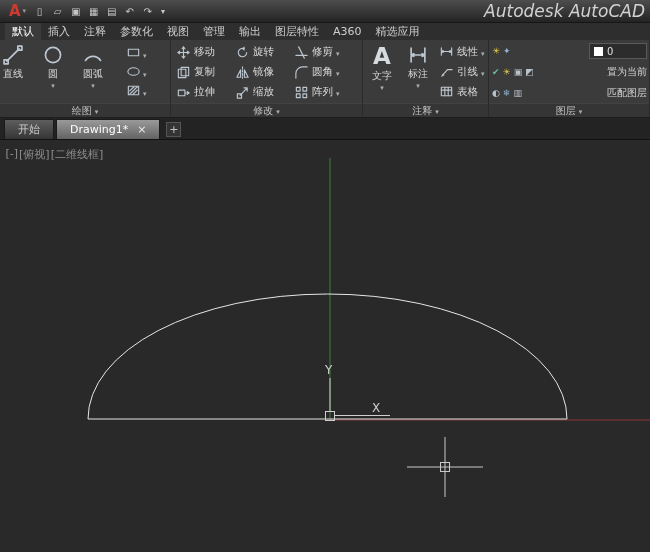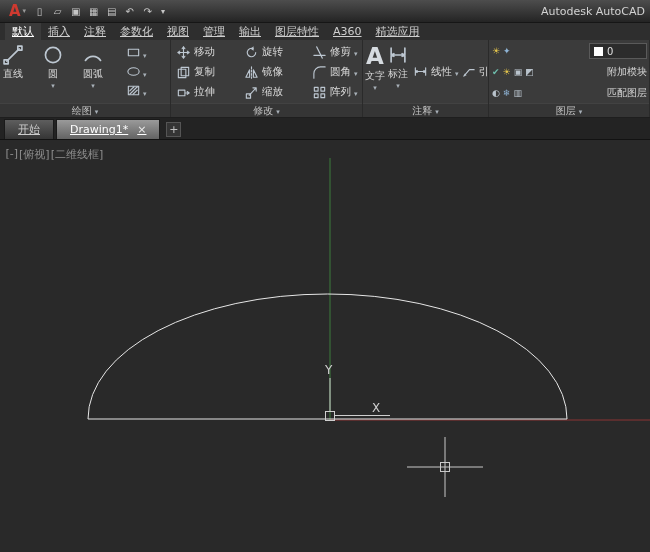--- a/index.html
+++ b/index.html
@@ -9,25 +9,25 @@
 
   
   .titlebar { height:23px; flex:none; background:linear-gradient(#4d4d4d,#242424);
               display:flex; align-items:center; gap:1px; padding:0 5px; border-bottom:1px solid #161616; }
   .logo { display:flex; align-items:center; gap:2px; padding:0 4px; cursor:default; }
   .logo-a { color:#cf3a30; font-weight:bold; font-size:15px; line-height:15px; }
   .logo-caret { color:#9a9a9a; font-size:7px; }
   .qi { width:17px; height:16px; display:flex; align-items:center; justify-content:center;
         font-size:10px; color:#c6c6c6; }
   .qi.sm { font-size:8px; width:12px; }
-  .app-title { margin-left:auto; font-size:11px; color:#d2d2d2; white-space:nowrap; }
+  .app-title { margin-left:auto; font-size:17px; color:#d2d2d2; white-space:nowrap;font-style:italic; }
 
   
   .ribbon-tabs { height:17px; flex:none; background:#2e2e2e; display:flex; padding-left:5px; }
-  .rtab { padding:0 7px; font-size:11px; color:#cfcfcf; display:flex; align-items:center; white-space:nowrap;text-decoration:underline; }
+  .rtab { padding:0 7px; font-size:11px; color:#cfcfcf; display:flex; align-items:center; white-space:nowrap; }
   .rtab.active { background:#3b3b3b; color:#ffffff; }
 
   
   .ribbon { height:78px; flex:none; background:#3b3b3b; display:flex; border-bottom:1px solid #1e1e1e; }
   .panel { display:flex; flex-direction:column; border-right:1px solid #2a2a2a; overflow:hidden; }
   .panel-body { flex:1; display:flex; }
   .panel-title { height:14px; flex:none; background:#353535; border-top:1px solid #424242;
                  font-size:10px; color:#c3c3c3; display:flex; align-items:center; justify-content:center; gap:3px; }
   .caret::before, .caret-under::before { content:"▾"; font-size:7px; color:#a8b0b8; }
   .caret-under { display:block; text-align:center; line-height:7px; height:7px; }
@@ -39,43 +39,43 @@
   .ic svg { display:block; width:15px; height:15px; }
   svg.sic * { stroke:#bdc7d1; fill:none; stroke-width:1.2; stroke-linecap:round; stroke-linejoin:round; }
   svg.sic .fil { fill:#bdc7d1; stroke:none; }
   svg.sic .teal { fill:#3d9b9b; stroke:#bdc7d1; }
 
   .draw-body { padding:0 2px; gap:18px; }
   .small-col { display:flex; flex-direction:column; justify-content:center; gap:4px; padding:0 3px; margin-left:1px; }
   .mini-tool { display:flex; align-items:center; gap:2px; height:15px; }
 
   .modify-grid { display:grid; grid-template-columns:47px 47px 57px 16px;
-                 grid-auto-rows:20px; column-gap:21px; padding:2px 5px 0; align-items:center; }
+                 grid-auto-rows:20px; column-gap:12px; padding:2px 5px 0; align-items:center; }
   .mtool { display:flex; align-items:center; gap:3px; font-size:10.5px; color:#dadada; white-space:nowrap; }
 
   .annot-body { padding:0 2px; gap:2px; }
   .bigA { font-size:23px; font-weight:bold; color:#d6dbe0; line-height:24px; height:24px; }
-  .side-col { display:flex; flex-direction:row; justify-content:center; gap:2px; padding-left:2px;align-items:center; }
+  .side-col { display:flex; flex-direction:column; justify-content:center; gap:2px; padding-left:2px; }
   .side-col .mtool { height:18px; }
 
   .layers-body { padding:1px 2px 0 3px; gap:2px; flex:1; min-width:0; }
   .ltool-label { width:24px; font-size:10px; line-height:11px; text-align:center; }
   .layers-right { flex:1; min-width:0; display:flex; flex-direction:column; justify-content:center; gap:1px; }
   .lrow { display:flex; align-items:center; gap:3px; height:20px; white-space:nowrap; overflow:hidden; }
   .tico { font-size:9px; line-height:10px; }
   .layer-combo { margin-left:auto; display:flex; align-items:center; gap:4px; background:#2c2c2c;
                  border:1px solid #5a5a5a; height:16px; padding:0 4px; min-width:58px; font-size:10px; color:#e0e0e0; }
   .swatch { width:9px; height:9px; background:#ffffff; flex:none; }
   .lbtn { margin-left:auto; font-size:10px; color:#d6d6d6; overflow:hidden; white-space:nowrap; }
 
   
   .filetabs { height:22px; flex:none; background:#232323; display:flex; align-items:flex-end;
               padding-left:4px; gap:2px; border-bottom:1px solid #121212; }
   .ftab { height:20px; padding:0 13px; display:flex; align-items:center; gap:9px; font-size:11px;
-          color:#cccccc; background:linear-gradient(#5e5e5e,#353535); border:1px solid #1a1a1a; border-bottom:none;text-decoration:underline; }
+          color:#cccccc; background:linear-gradient(#5e5e5e,#353535); border:1px solid #1a1a1a; border-bottom:none; }
   .ftab.active { background:linear-gradient(#9a9a9a,#636363); color:#ffffff;justify-content:space-between; }
   .ftab-close { font-size:11px; color:#e8e8e8; line-height:11px; }
   .newtab { width:15px; height:15px; margin:0 0 2px 4px; display:flex; align-items:center; justify-content:center;
             background:#343434; border:1px solid #555; color:#c0c0c0; font-size:11px; line-height:11px; }
 
   
   .canvas { position:relative; flex:1; background:#292929; }
   .vp-label { position:absolute; top:7px; left:5px; display:flex; font-size:11px; color:#8f8f8f; z-index:2; }
   .vp-seg { padding:0 0.5px; }
   svg.draw { position:absolute; inset:0; width:650px; height:412px; }
@@ -358,21 +358,21 @@
             <div class="layer-combo">
               <span class="swatch"></span>
               <span>0</span>
             </div>
           </div>
           <div class="lrow">
             <span class="tico" style="color:#6fbfae">✔</span>
             <span class="tico" style="color:#e3c44c">☀</span>
             <span class="tico" style="color:#b9c3cc">▣</span>
             <span class="tico" style="color:#b9c3cc">◩</span>
-            <span class="lbtn">附加模块</span>
+            <span class="lbtn">置为当前</span>
           </div>
           <div class="lrow">
             <span class="tico" style="color:#b9c3cc">◐</span>
             <span class="tico" style="color:#8fb4d6">❄</span>
             <span class="tico" style="color:#b9c3cc">▥</span>
             <span class="lbtn">匹配图层</span>
           </div>
         </div>
       </div>
       <div class="panel-title">

